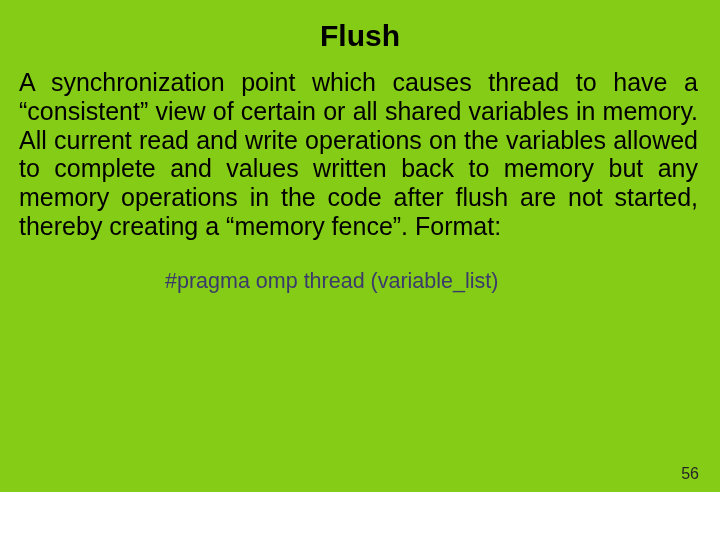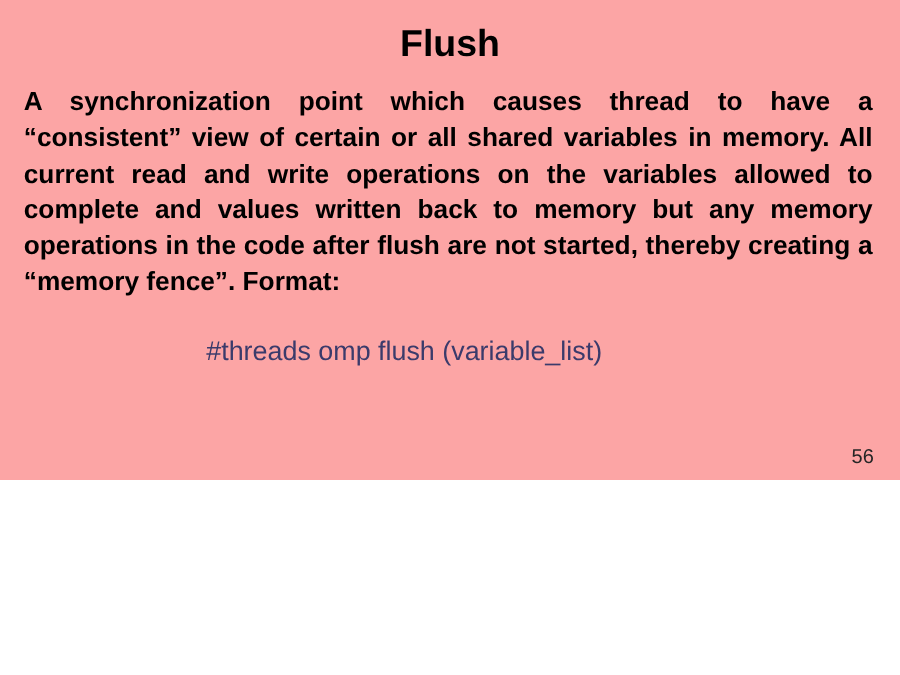--- a/index.html
+++ b/index.html
@@ -8,22 +8,22 @@
     padding: 0;
     background: #ffffff;
   }
   body {
     font-family: "Liberation Sans", sans-serif;
     -webkit-font-smoothing: none;
   }
   #slide {
     position: relative;
     width: 720px;
-    height: 384px;
-    background: #fca5a5;
+    height: 492px;
+    background: #84cc16;
     overflow: hidden;
     box-sizing: border-box;
   }
   #slide-title {
     position: absolute;
     left: 0;
     top: 18px;
     width: 720px;
     text-align: center;
     font-size: 30px;
@@ -33,27 +33,26 @@
     letter-spacing: 0px;
   }
   #body-area {
     position: absolute;
     left: 19px;
     top: 68px;
     width: 679px;
   }
   .para {
     color: #000000;
-    font-size: 21px;
+    font-size: 25px;
     line-height: 28.8px;
     text-align: justify;
     text-justify: inter-word;
     margin: 0;
     word-spacing: 0px;
-    font-weight: bold;
   }
   .gap-after-p1 { height: 26px; }
   .gap-after-code { height: 22px; }
   .gap-after-p2 { height: 28px; }
 
   #code-line {
     color: #3b3b6b;
     font-size: 21.5px;
     line-height: 28px;
     text-align: left;
@@ -76,21 +75,21 @@
 <div id="slide">
 
   <div id="slide-title">Flush</div>
 
   <div id="body-area">
 
     <p class="para">A synchronization point which causes thread to have a “consistent” view of certain or all shared variables in memory. All current read and write operations on the variables allowed to complete and values written back to memory but any memory operations in the code after flush are not started, thereby creating a “memory fence”. Format:</p>
 
     <div class="gap-after-p1"></div>
 
-    <p id="code-line">#threads omp flush (variable_list)</p>
+    <p id="code-line">#pragma omp thread (variable_list)</p>
 
     <div class="gap-after-code"></div>
 
 
     <div class="gap-after-p2"></div>
 
 
   </div>
 
   <div id="page-number">56</div>

